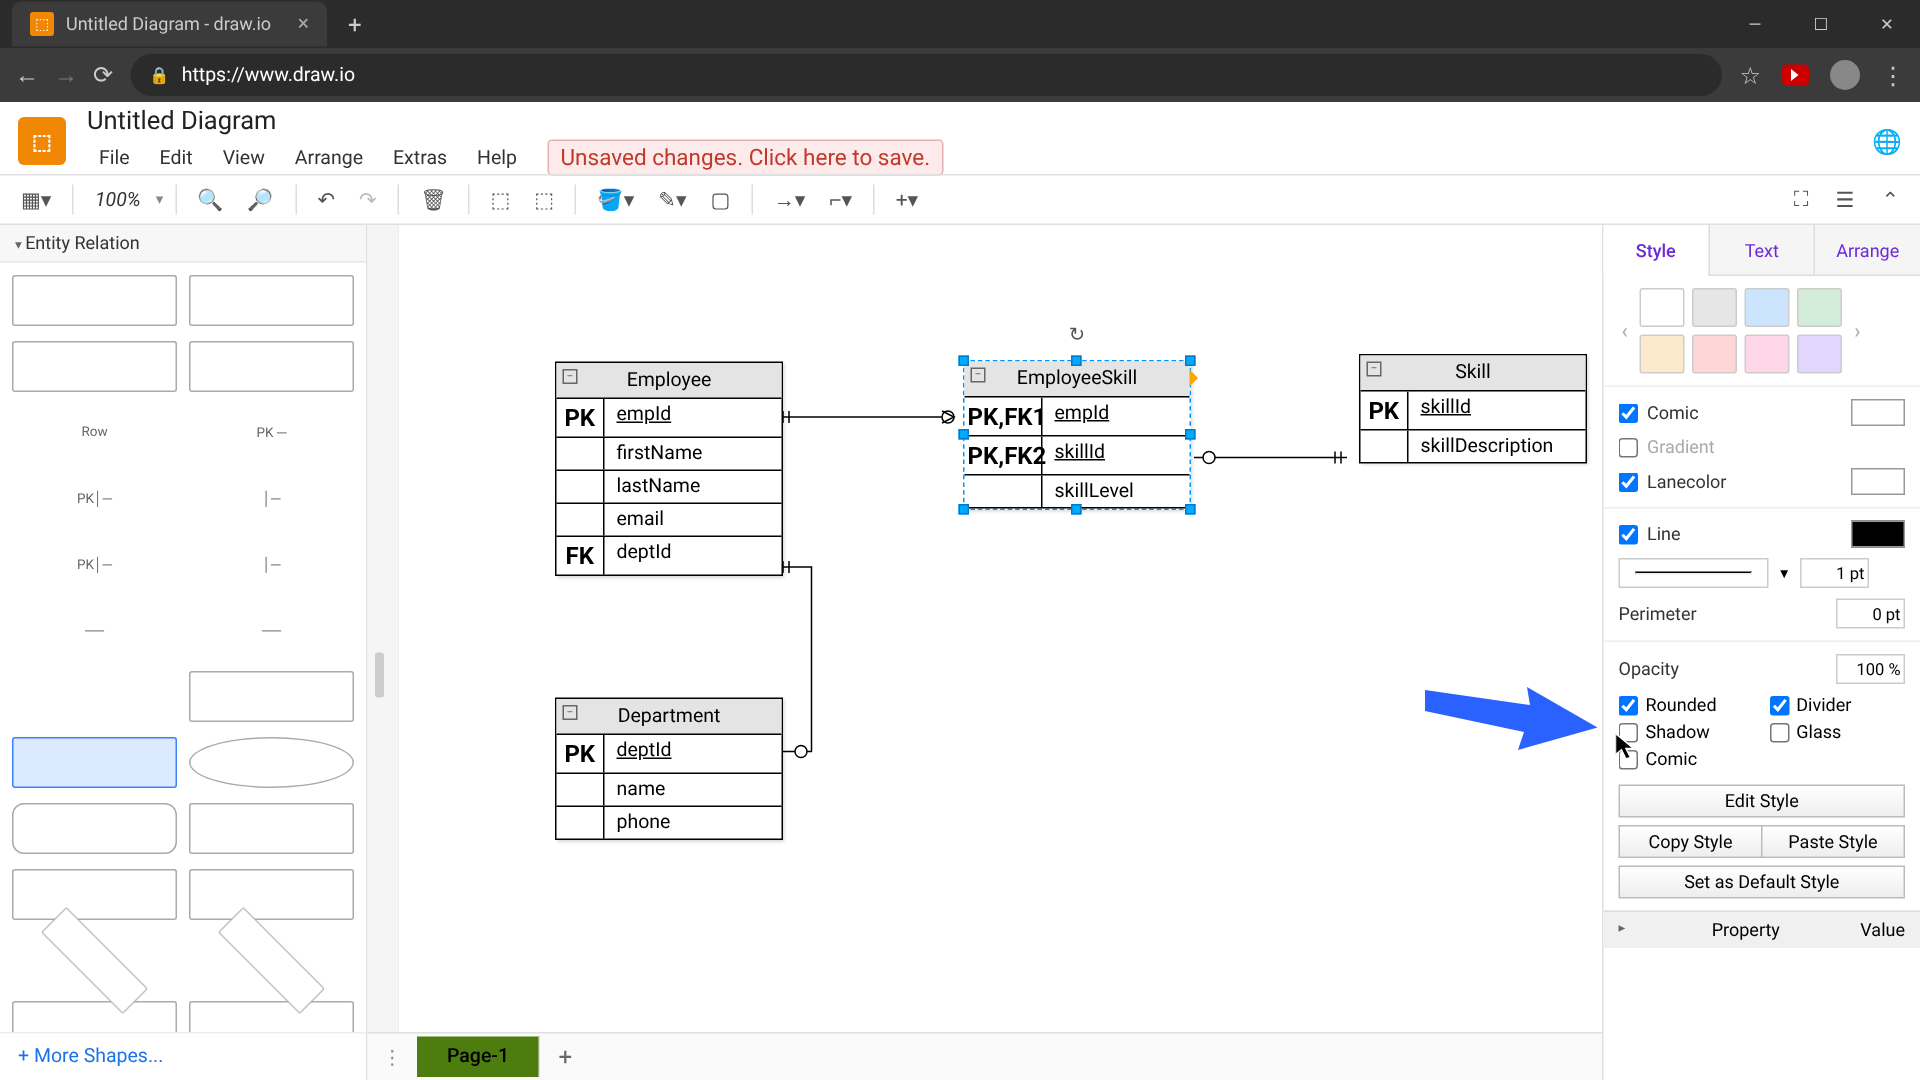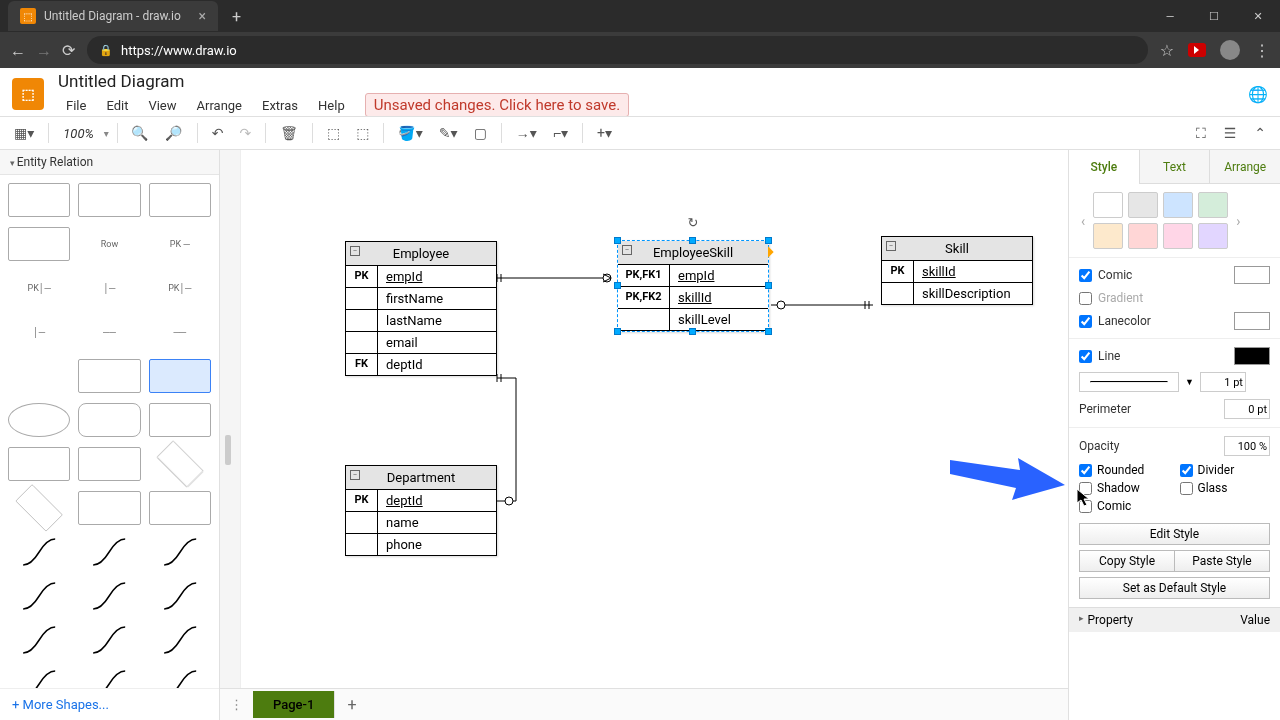--- a/index.html
+++ b/index.html
@@ -39,65 +39,65 @@
 .toolbar { height: 34px; border-top: 1px solid #e0e0e0; border-bottom: 1px solid #e0e0e0; display: flex; align-items: center; padding: 0 8px; gap: 4px; }
 .tb-item { padding: 2px 6px; color: #555; font-size: 14px; display: flex; align-items: center; gap: 2px; }
 .tb-sep { width: 1px; height: 20px; background: #ddd; margin: 0 4px; }
 .zoom { font-size: 13px; color: #333; font-style: italic; }
 .tb-right { margin-left: auto; display: flex; gap: 6px; }
 
 
 .workspace { flex: 1; display: flex; min-height: 0; }
 
 
-.sidebar-left { width: 220px; border-right: 1px solid #e0e0e0; display: flex; flex-direction: column; background: #fff; }
+.sidebar-left { width: 245px; border-right: 1px solid #e0e0e0; display: flex; flex-direction: column; background: #fff; }
 .palette-header { padding: 5px 10px; font-size: 12px; color: #333; background: #f7f7f7; border-bottom: 1px solid #e5e5e5; }
 .palette-header::before { content: "▾ "; color: #666; font-size: 9px; }
-.palette-body { flex: 1; overflow: auto; padding: 8px; display: grid; grid-template-columns: repeat(3, 1fr); gap: 10px 8px; align-content: start; }
+.palette-body { flex: 1; overflow: auto; padding: 8px; display: grid; grid-template-columns: repeat(2, 1fr); gap: 10px 8px; align-content: start; }
 .shape-thumb { height: 34px; border: 1px solid #aaa; border-radius: 2px; background: #fff; }
 .shape-thumb.label { border: none; display:flex; align-items:center; justify-content:center; font-size:9px; color:#666; }
 .shape-thumb.curve { border: none; position: relative; }
 .shape-thumb.curve svg { width: 100%; height: 100%; }
 .shape-thumb.circle { border-radius: 50%; }
 .shape-thumb.diamond { transform: rotate(45deg) scale(0.7); }
 .shape-thumb.sel { border:1px solid #3b82f6; background:#dbeafe; }
 .more-shapes { padding: 8px 12px; color: #1a73e8; font-size: 13px; border-top: 1px solid #eee; }
 
 
 .canvas-wrap { flex: 1; display: flex; flex-direction: column; position: relative; background: #f5f5f5; }
 .canvas { flex: 1; position: relative; background: #fff; margin-left: 20px; margin-top: 0; overflow: hidden; border-left: 1px solid #eee; }
 .collapse-handle { position: absolute; left: 5px; top: 50%; width: 6px; height: 30px; background: #ccc; border-radius: 2px; }
 
 .er-table { position: absolute; border: 1px solid #000; background: #fff; font-size: 13px; box-shadow: 1px 1px 2px rgba(0,0,0,0.15); }
 .er-table.selected { border: 1px dashed #0096ff; }
 .er-header { background: #e4e4e4; text-align: center; padding: 4px 0; border-bottom: 1px solid #000; position: relative; }
 .er-header .fold { position: absolute; left: 4px; top: 4px; width: 10px; height: 10px; border: 1px solid #666; font-size: 8px; line-height: 8px; text-align: center; color: #666; }
 .er-row { display: flex; border-bottom: 1px solid #000; }
 .er-row:last-child { border-bottom: none; }
-.er-key { width: 32px; border-right: 1px solid #000; text-align: center; font-weight: bold; font-size: 11px; padding: 3px 2px; }
+.er-key { width: 32px; border-right: 1px solid #000; text-align: center; font-weight: bold; font-size: 16px; padding: 3px 2px; }
 .er-key.wide { width: 52px; }
 .er-val { flex: 1; padding: 3px 8px; }
 .er-val u { text-decoration: underline; }
 
 .sel-handle { position: absolute; width: 7px; height: 7px; background: #00aaff; border: 1px solid #007acc; }
 .rotate-handle { position: absolute; left: 50%; top: -26px; transform: translateX(-50%); font-size: 13px; color: #555; }
 .diamond-handle { position:absolute; width:8px; height:8px; background:#ffa500; transform:rotate(45deg); right:-4px; top:7px; }
 
 .conn-line { position: absolute; stroke: #000; stroke-width: 1; fill: none; }
 
 
 .pagetabs { height: 32px; border-top: 1px solid #e0e0e0; display: flex; align-items: center; background: #fafafa; font-size: 13px; }
 .pagetab-drag { padding: 0 10px; color: #888; }
 .pagetab { padding: 6px 20px; background: #4d7c0f; border-right: 1px solid #e0e0e0; font-weight: 500; }
 .pagetab-add { padding: 0 12px; color: #666; font-size: 16px; }
 
 
 .sidebar-right { width: 212px; border-left: 1px solid #e0e0e0; display: flex; flex-direction: column; font-size: 12px; }
 .right-tabs { display: flex; height: 34px; }
-.right-tab { flex: 1; display: flex; align-items: center; justify-content: center; border-bottom: 1px solid #ddd; border-left: 1px solid #ddd; background: #f5f5f5; color: #4d7c0f; }
+.right-tab { flex: 1; display: flex; align-items: center; justify-content: center; border-bottom: 1px solid #ddd; border-left: 1px solid #ddd; background: #f5f5f5; color: #6d28d9; }
 .right-tab.active { background: #fff; border-bottom: none; font-weight: 500; }
 .right-tab:first-child { border-left: none; }
 
 .style-body { flex: 1; padding: 8px 10px; overflow: auto; }
 .swatch-row { display: flex; align-items: center; gap: 6px; margin-bottom: 4px; }
 .swatch-arrow { color: #aaa; font-size: 14px; padding: 0 2px; }
 .swatch-grid { display: grid; grid-template-columns: repeat(4, 30px); grid-template-rows: repeat(2, 26px); gap: 5px; }
 .swatch { border: 1px solid #ccc; border-radius: 2px; }
 
 .prop-row { display: flex; align-items: center; margin: 7px 0; gap: 6px; }
@@ -109,21 +109,21 @@
 
 .check-grid { display: grid; grid-template-columns: 1fr 1fr; gap: 4px 10px; margin: 6px 0 10px 0; }
 .check-grid .item { display: flex; align-items: center; gap: 5px; }
 
 .btn { border: 1px solid #bbb; background: linear-gradient(#fff,#eee); padding: 3px 0; text-align: center; font-size: 12px; margin-top: 5px; }
 .btn-row { display: flex; gap: 0; margin-top: 5px; }
 .btn-row .btn { flex: 1; margin-top: 0; }
 .btn-row .btn:first-child { border-right: none; }
 
 .prop-header { display: flex; background: #f0f0f0; margin: 8px -10px -8px -10px; padding: 5px 10px; border-top: 1px solid #ddd; }
-.prop-header span:first-child { flex: 1; }
+.prop-header span:first-child { flex: 1; text-align: center; }
 .prop-header::before { content:"▸ "; color:#666; font-size:9px; margin-right:4px; }
 
 
 .big-arrow { position: absolute; pointer-events: none; }
 
 .cursor-arrow { position: absolute; width: 14px; height: 18px; pointer-events:none; }
 </style>
 </head>
 <body>
 

